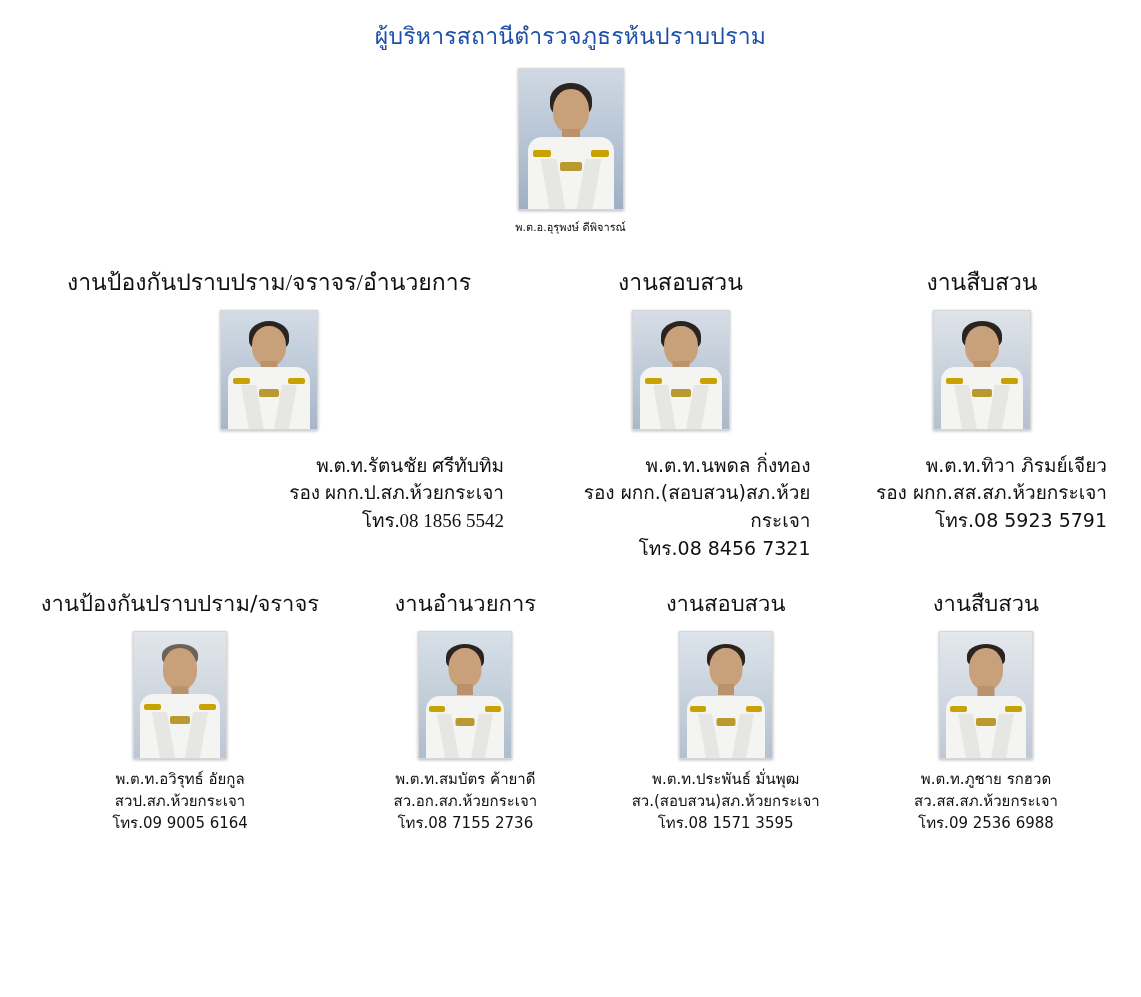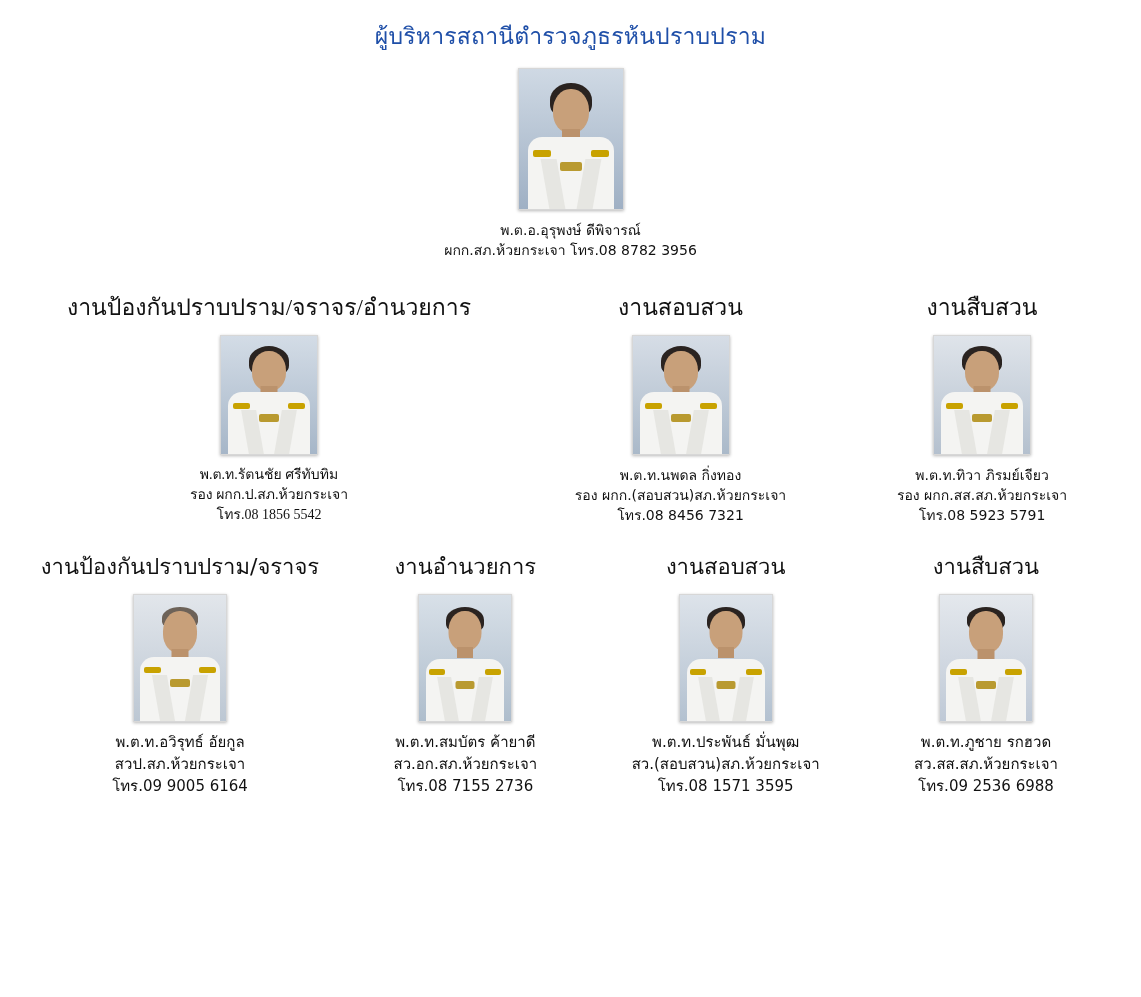--- a/index.html
+++ b/index.html
@@ -106,21 +106,21 @@
   .caption .line { display: block; }
 
   
   .chief {
     margin-top: 10px;
   }
   .chief .photo {
     width: 104px;
     height: 140px;
   }
-  .chief .caption { margin-top: 10px; font-size: 14px; }
+  .chief .caption { margin-top: 10px; font-size: 11px; }
 
   
   .row {
     display: flex;
     width: 1141px;
     box-sizing: border-box;
   }
   .row1 {
     margin-top: 28px;
     padding: 0 34px;
@@ -131,21 +131,21 @@
     text-align: center;
     font-size: 23px;
     color: #111;
     margin-bottom: 10px;
     white-space: nowrap;
   }
   .r1c1 { width: 470px; font-family: Liberation Serif, serif; }
   .r1c2 { width: 260px; }
   .r1c3 { width: 250px; }
   .row1 .photo { width: 96px; height: 118px; }
-  .row1 .caption { font-size: 14px; margin-top: 10px; }
+  .row1 .caption { font-size: 19px; margin-top: 22px; text-align: right; }
 
   
   .row2 {
     margin-top: 24px;
     padding: 0 30px;
     justify-content: space-between;
     align-items: flex-start;
   }
   .r2c { width: 250px; }
   .r2c1 { width: 300px; }
@@ -172,21 +172,20 @@
         <div class="lapelL" style="left:26px;bottom:0;width:16px;height:50px;transform:skewX(10deg);"></div>
         <div class="lapelR" style="right:26px;bottom:0;width:16px;height:50px;transform:skewX(-10deg);"></div>
         <div class="epL" style="left:14px;bottom:52px;width:18px;height:7px;"></div>
         <div class="epR" style="right:14px;bottom:52px;width:18px;height:7px;"></div>
         <div class="badge" style="width:22px;height:9px;bottom:38px;"></div>
       </div>
     </div>
 
     <div class="caption">
       <span class="line">พ.ต.อ.อุรุพงษ์  ดีพิจารณ์</span>
-      <span class="line">ผกก.สภ.ห้วยกระเจา โทร.08 8782 3956</span>
     </div>
   </div>
 
   <div class="row row1">
 
     <div class="r1c1">
       <div class="col-title">งานป้องกันปราบปราม/จราจร/อำนวยการ</div>
       <div class="photo">
         <div class="bg" style="background:linear-gradient(#d3dce6,#a6b6c8);"></div>
         <div class="fig">

